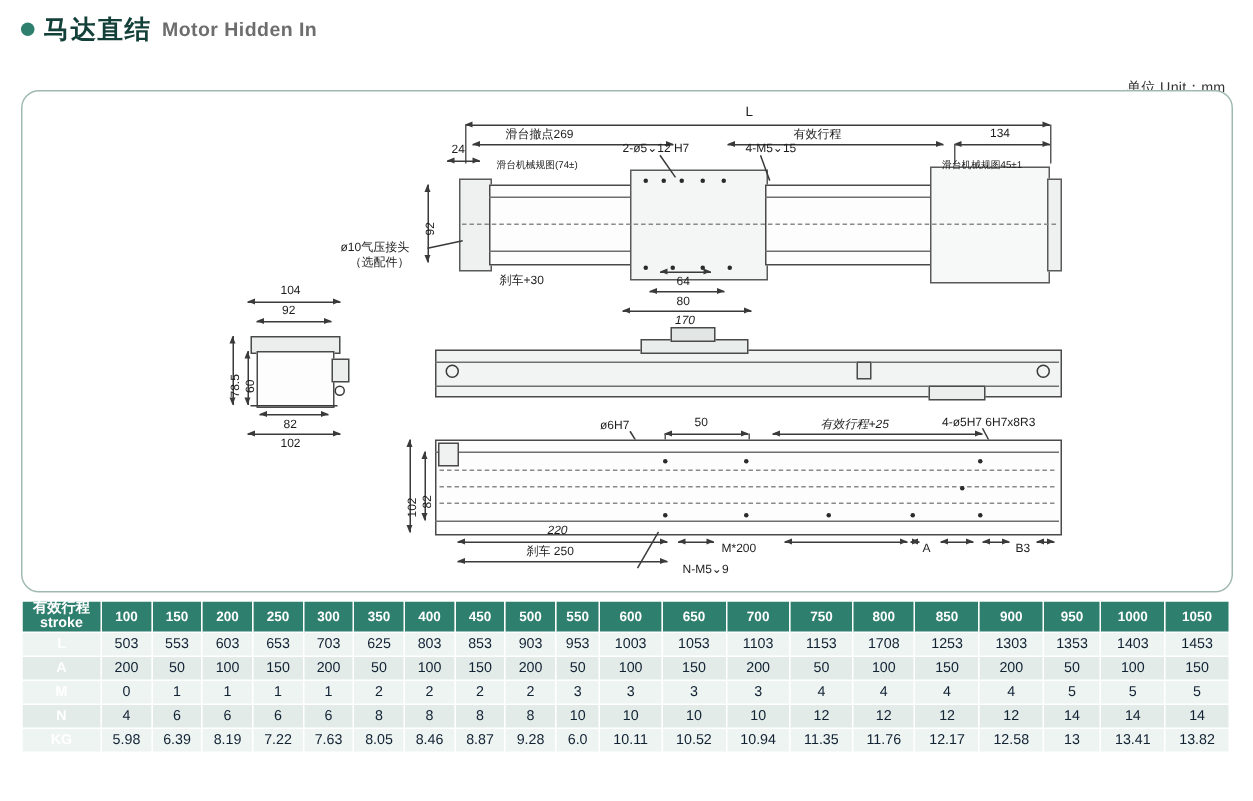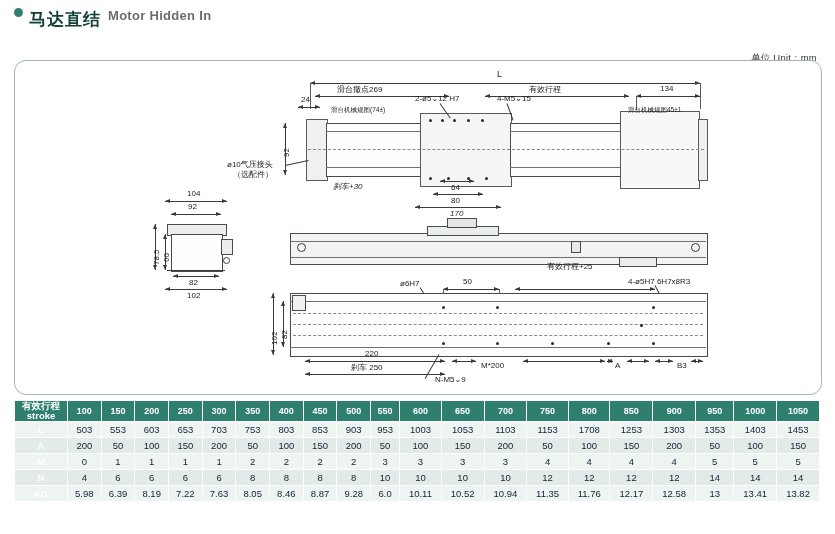--- a/index.html
+++ b/index.html
@@ -7,21 +7,21 @@
     width:835px;height:534px;
     background:#ffffff;
     font-family:"Liberation Sans", sans-serif;
     color:#1b1b1b;
     position:relative;
     overflow:hidden;
   }
   .page{position:relative;width:835px;height:534px;}
 
   
-  .header{position:absolute;left:14px;top:8px;display:flex;}
+  .header{position:absolute;left:14px;top:8px;display:flex;align-items:center;}
   .bullet{width:9px;height:9px;border-radius:50%;background:#2f7f6f;margin-right:6px;}
   .title-cn{font-size:17px;font-weight:bold;color:#14403a;letter-spacing:1px;}
   .title-en{font-size:13px;font-weight:bold;color:#6d6d6d;margin-left:7px;letter-spacing:.3px;}
 
   
   .unit{position:absolute;right:18px;top:52px;font-size:9.5px;color:#333;letter-spacing:.2px;}
 
   
   .frame{
     position:absolute;left:14px;top:60px;width:806px;height:333px;
@@ -129,21 +129,21 @@
     <div class="lbl" style="left:613px;top:45px;font-size:6.5px;">滑台机械规图45±1</div>
     <div class="lbl" style="left:400px;top:33px;">2-ø5⌄12 H7</div>
     <div class="lbl" style="left:482px;top:33px;">4-M5⌄15</div>
     <div class="leader" style="left:425px;top:42px;width:18px;transform:rotate(55deg);"></div>
     <div class="leader" style="left:492px;top:42px;width:18px;transform:rotate(70deg);"></div>
 
     <div class="lbl" style="left:212px;top:98px;">ø10气压接头</div>
     <div class="lbl" style="left:218px;top:108px;">（选配件）</div>
     <div class="leader" style="left:270px;top:104px;width:24px;transform:rotate(-12deg);"></div>
 
-    <div class="lbl" style="left:318px;top:120px;font-style:italic;">刹车+30</div>
+    <div class="lbl" style="left:318px;top:120px;">刹车+30</div>
 
     <div class="arrowline" style="left:425px;top:120px;width:34px;"></div>
     <div class="lbl" style="left:436px;top:122px;">64</div>
     <div class="arrowline" style="left:418px;top:133px;width:50px;"></div>
     <div class="lbl" style="left:436px;top:135px;">80</div>
     <div class="arrowline" style="left:400px;top:146px;width:86px;"></div>
     <div class="lbl" style="left:435px;top:148px;font-style:italic;">170</div>
 
     <div class="arrowline" style="left:150px;top:140px;width:62px;"></div>
     <div class="lbl" style="left:172px;top:128px;">104</div>
@@ -178,21 +178,21 @@
 
     <div class="lbl" style="left:385px;top:218px;">ø6H7</div>
     <div class="leader" style="left:405px;top:226px;width:20px;transform:rotate(58deg);"></div>
 
     <div class="arrowline" style="left:428px;top:228px;width:56px;"></div>
     <div class="lbl" style="left:448px;top:216px;">50</div>
     <div class="v tick" style="left:428px;top:228px;height:16px;"></div>
     <div class="v tick" style="left:484px;top:228px;height:16px;"></div>
 
     <div class="arrowline" style="left:500px;top:228px;width:140px;"></div>
-    <div class="lbl" style="left:532px;top:200px;">有效行程+25</div>
+    <div class="lbl" style="left:532px;top:216px;font-style:italic;">有效行程+25</div>
 
     <div class="lbl" style="left:613px;top:216px;">4-ø5H7  6H7x8R3</div>
     <div class="leader" style="left:640px;top:224px;width:18px;transform:rotate(62deg);"></div>
 
     <div class="box" style="left:275px;top:232px;width:416px;height:62px;background:#fdfdfd;"></div>
     <div class="ln h thin" style="left:275px;top:240px;width:416px;"></div>
     <div class="ln h thin" style="left:275px;top:286px;width:416px;"></div>
     <div class="dash-h" style="left:278px;top:252px;width:410px;"></div>
     <div class="dash-h" style="left:278px;top:263px;width:410px;"></div>
     <div class="dash-h" style="left:278px;top:274px;width:410px;"></div>
@@ -207,34 +207,34 @@
     <div class="dot" style="left:637px;top:245px;"></div>
     <div class="dot" style="left:637px;top:281px;"></div>
     <div class="dot" style="left:625px;top:263px;"></div>
 
     <div class="vline" style="left:258px;top:232px;height:62px;"></div>
     <div class="lblv" style="left:255px;top:284px;">102</div>
     <div class="vline" style="left:268px;top:240px;height:46px;"></div>
     <div class="lblv" style="left:265px;top:278px;">82</div>
 
     <div class="arrowline" style="left:290px;top:300px;width:140px;"></div>
-    <div class="lbl" style="left:350px;top:288px;">220</div>
+    <div class="lbl" style="left:350px;top:288px;font-style:italic;">220</div>
     <div class="arrowline" style="left:290px;top:313px;width:140px;"></div>
     <div class="lbl" style="left:336px;top:301px;">刹车 250</div>
     <div class="lbl" style="left:466px;top:300px;">M*200</div>
     <div class="arrowline" style="left:437px;top:300px;width:24px;"></div>
     <div class="arrowline" style="left:508px;top:300px;width:82px;"></div>
     <div class="lbl" style="left:600px;top:300px;">A</div>
     <div class="arrowline" style="left:592px;top:300px;width:6px;"></div>
     <div class="arrowline" style="left:612px;top:300px;width:22px;"></div>
     <div class="lbl" style="left:662px;top:300px;">B3</div>
     <div class="arrowline" style="left:640px;top:300px;width:18px;"></div>
     <div class="arrowline" style="left:676px;top:300px;width:12px;"></div>
 
-    <div class="lbl" style="left:420px;top:314px;">N-M5⌄9</div>
+    <div class="lbl" style="left:440px;top:314px;">N-M5⌄9</div>
     <div class="leader" style="left:420px;top:300px;width:28px;transform:rotate(-60deg) translate(-20px,0);"></div>
   </div>
 
   <table class="table">
     <thead>
       <tr>
         <th class="hdr rowlabel">
           <span class="hdr-cn">有效行程</span>
           <span class="hdr-cn">stroke</span>
         </th>
@@ -261,21 +261,21 @@
       </tr>
     </thead>
     <tbody>
       <tr>
         <td class="rowlabel">L</td>
         <td>503</td>
         <td>553</td>
         <td>603</td>
         <td>653</td>
         <td>703</td>
-        <td>753</td>
+        <td>625</td>
         <td>803</td>
         <td>853</td>
         <td>903</td>
         <td>953</td>
         <td>1003</td>
         <td>1053</td>
         <td>1103</td>
         <td>1153</td>
         <td>1708</td>
         <td>1253</td>

